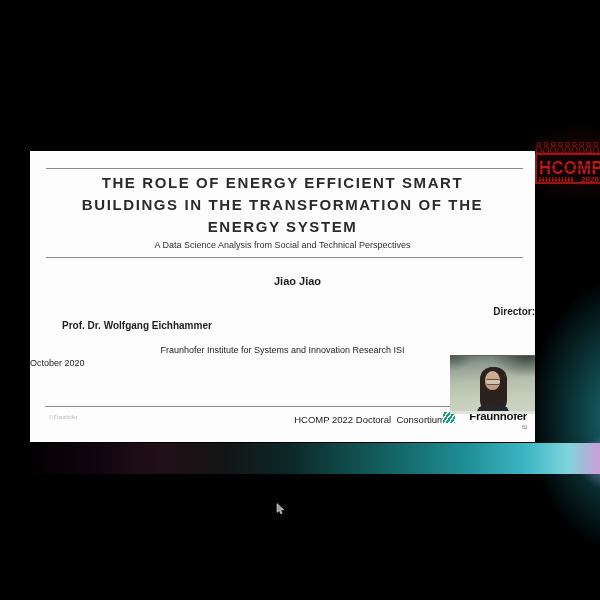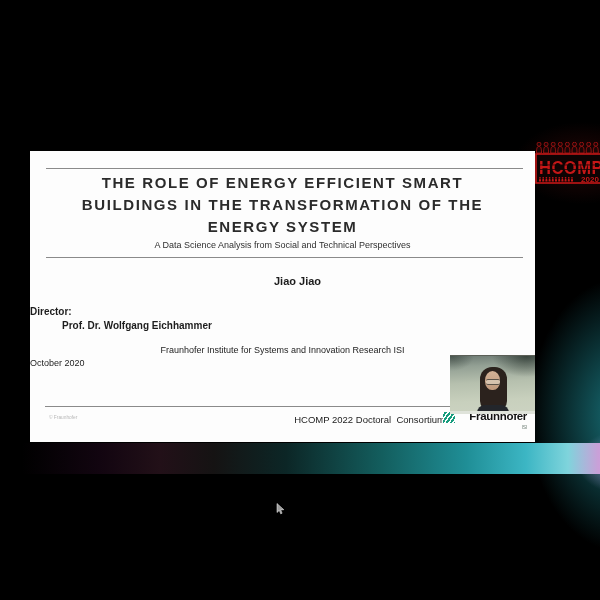--- a/index.html
+++ b/index.html
@@ -22,21 +22,21 @@
   .rule-top{left:16px;right:12px;top:17px;}
   .rule-mid{left:16px;right:12px;top:106px;}
   .rule-footer{left:15px;right:4px;top:255px;}
 
   .title{position:absolute;left:0;right:0;top:21px;text-align:center;
          font-size:15px;line-height:22px;font-weight:bold;letter-spacing:1.6px;color:#2b2b2b;}
   .subtitle{position:absolute;left:0;right:0;top:89px;text-align:center;
          font-size:9px;font-weight:normal;color:#303030;}
   .author{position:absolute;left:0;right:0;top:124px;text-align:center;
          font-size:11px;font-weight:bold;color:#1d1d1d;padding-left:30px;}
-  .director-label{position:absolute;left:0;right:0;top:155px;text-align:left;
+  .director-label{position:absolute;left:0;right:0;top:155px;text-align:right;
          font-size:10px;font-weight:bold;color:#1d1d1d;}
   .director-name{position:absolute;left:0;right:0;top:169px;text-align:left;
          font-size:10px;font-weight:bold;color:#1d1d1d;padding-left:32px;}
   .institute{position:absolute;left:0;right:0;top:194px;text-align:center;
          font-size:9px;color:#232323;}
   .date{position:absolute;left:0;right:0;top:207px;
          font-size:9px;color:#232323;}
 
   .copyright{position:absolute;left:19px;top:264px;font-size:6px;color:#b8b8b8;
          transform:scale(0.8);transform-origin:left top;}

